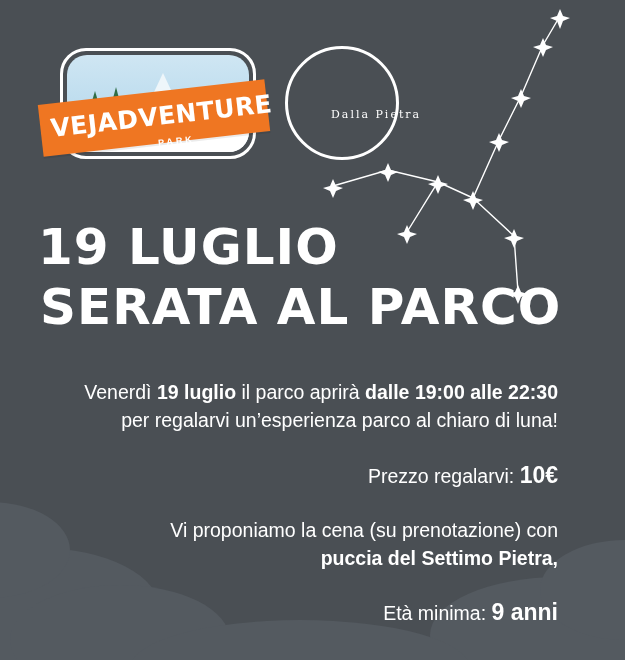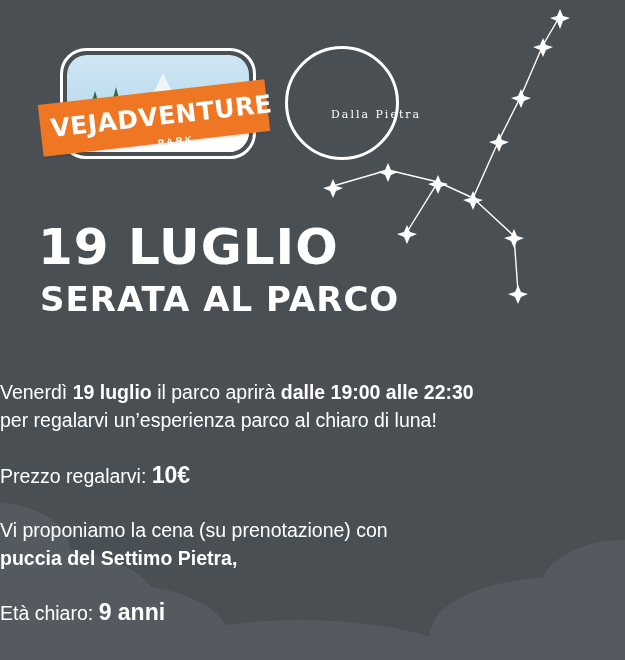--- a/index.html
+++ b/index.html
@@ -167,29 +167,29 @@
   }
   .headline .line1,
   .headline .line2 {
     font-family: "DejaVu Sans", sans-serif;
     font-weight: bold;
     text-transform: uppercase;
     letter-spacing: 1px;
     line-height: 1.0;
   }
   .headline .line1 { font-size: 50px; }
-  .headline .line2 { font-size: 34px; margin-top: 10px; margin-left: 2px; }
+  .headline .line2 { font-size: 50px; margin-top: 10px; margin-left: 2px; }
 
   
   .body-copy {
     position: absolute;
     left: 0;
     top: 378px;
     width: 558px;
-    text-align: left;
+    text-align: right;
     color: #ffffff;
   }
   .body-copy p {
     margin: 0;
     font-size: 19.5px;
     line-height: 1.45;
   }
   .body-copy .b { font-weight: bold; }
   .gap-m { height: 24px; }
   .price-line { font-size: 21px; }
@@ -271,16 +271,16 @@
 
   <div class="body-copy">
     <p><span>Venerdì </span><span class="b">19 luglio</span><span> il parco aprirà </span><span class="b">dalle 19:00 alle 22:30</span></p>
     <p>per regalarvi un’esperienza parco al chiaro di luna!</p>
     <div class="gap-m"></div>
     <p class="price-line"><span>Prezzo regalarvi: </span><span class="price-value">10€</span></p>
     <div class="gap-m"></div>
     <p>Vi proponiamo la cena (su prenotazione) con</p>
     <p class="b">puccia del Settimo Pietra,</p>
     <div class="gap-m"></div>
-    <p class="age-line"><span>Età chiaro: </span><span class="age-value">9 anni</span></p>
+    <p class="age-line"><span>Età minima: </span><span class="age-value">9 anni</span></p>
   </div>
 
 </div>
 
 </body></html>

